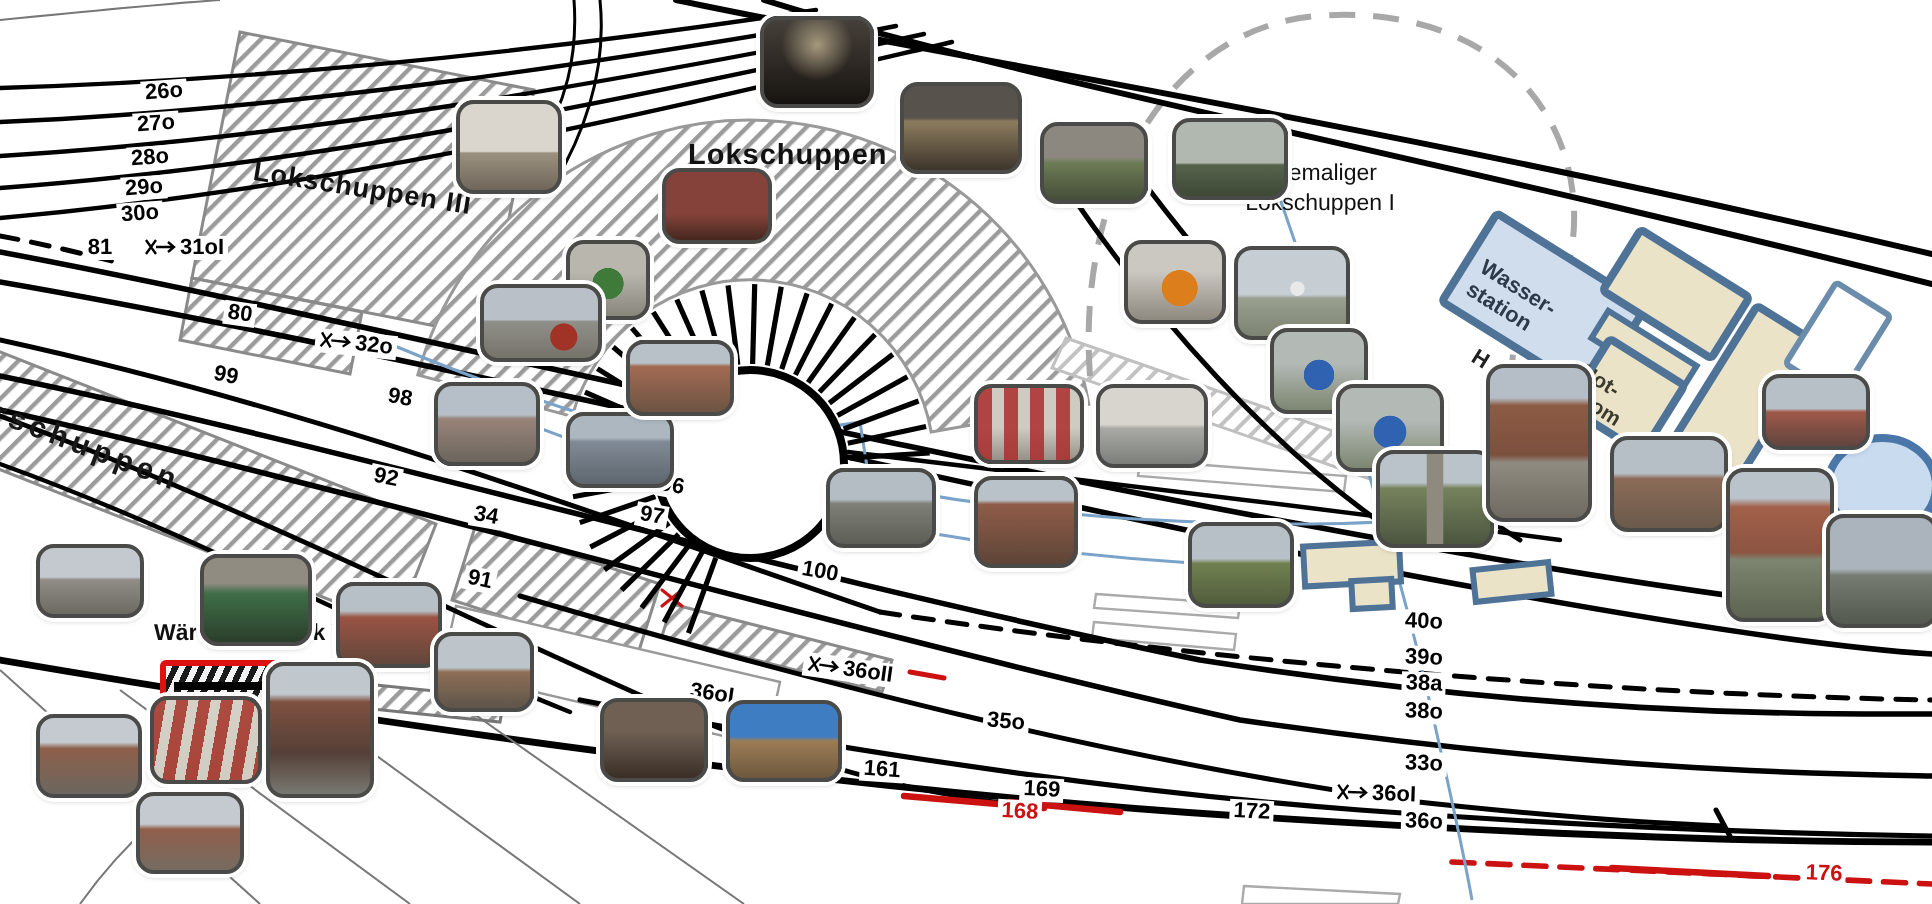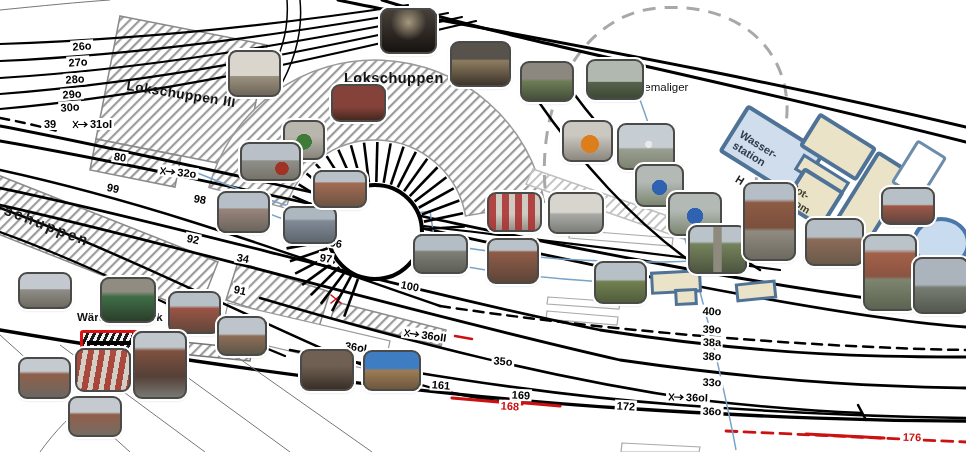--- a/index.html
+++ b/index.html
@@ -201,41 +201,42 @@
       <rect x="652" y="272" width="48" height="20" fill="#eae3c8" stroke="#4f7297" stroke-width="3" transform="rotate(-3 676 282)"></rect>
       <rect x="676" y="290" width="20" height="14" fill="#eae3c8" stroke="#4f7297" stroke-width="3" transform="rotate(-3 686 297)"></rect>
       <rect x="737" y="283" width="38" height="16" fill="#eae3c8" stroke="#4f7297" stroke-width="3" transform="rotate(-6 756 291)"></rect>
     </g>
   </svg>
 
   <div class="bl bl-lok3">Lokschuppen III</div>
   <div class="bl bl-lok2">Lokschuppen II</div>
   <div class="bl bl-lok1">
     <div>ehemaliger</div>
+    <div>Lokschuppen I</div>
   </div>
   <div class="bl bl-guet">erschuppen</div>
   <div class="bl bl-wass">
     <div>Wasser-</div>
     <div>station</div>
   </div>
   <div class="bl bl-not">
     <div>Not-</div>
     <div>strom</div>
   </div>
   <div class="bl bl-waerter">Wärterstellwerk Wm</div>
   <div class="bl bl-h">H</div>
   <div id="wm-symbol"></div>
 
   <div id="label-layer">
       <span class="tl" style="left: 82px; top: 46px; transform: translate(-50%, -50%) rotate(-4deg);">26o</span>
       <span class="tl" style="left: 78px; top: 62px; transform: translate(-50%, -50%) rotate(-4deg);">27o</span>
       <span class="tl" style="left: 75px; top: 79px; transform: translate(-50%, -50%) rotate(-4deg);">28o</span>
       <span class="tl" style="left: 72px; top: 94px; transform: translate(-50%, -50%) rotate(-4deg);">29o</span>
       <span class="tl" style="left: 70px; top: 107px; transform: translate(-50%, -50%) rotate(-4deg);">30o</span>
-      <span class="tl" style="left: 50px; top: 124px; transform: translate(-50%, -50%) rotate(0deg);">39</span>
+      <span class="tl" style="left: 50px; top: 124px; transform: translate(-50%, -50%) rotate(0deg);">81</span>
       <span class="tl" style="left: 92px; top: 124px; transform: translate(-50%, -50%) rotate(0deg);"><svg width="17" height="9" viewBox="0 0 17 9">
           <path d="M1,1L6,8M1,8L6,1M6,4.5H15M12,2L15,4.5L12,7" stroke="#000" fill="none" stroke-width="1.2"></path>
         </svg>31oI</span>
       <span class="tl" style="left: 120px; top: 157px; transform: translate(-50%, -50%) rotate(8deg);">80</span>
       <span class="tl" style="left: 178px; top: 172px; transform: translate(-50%, -50%) rotate(6deg);"><svg width="17" height="9" viewBox="0 0 17 9">
           <path d="M1,1L6,8M1,8L6,1M6,4.5H15M12,2L15,4.5L12,7" stroke="#000" fill="none" stroke-width="1.2"></path>
         </svg>32o</span>
       <span class="tl" style="left: 113px; top: 188px; transform: translate(-50%, -50%) rotate(12deg);">99</span>
       <span class="tl" style="left: 200px; top: 199px; transform: translate(-50%, -50%) rotate(10deg);">98</span>
       <span class="tl" style="left: 193px; top: 239px; transform: translate(-50%, -50%) rotate(12deg);">92</span>

